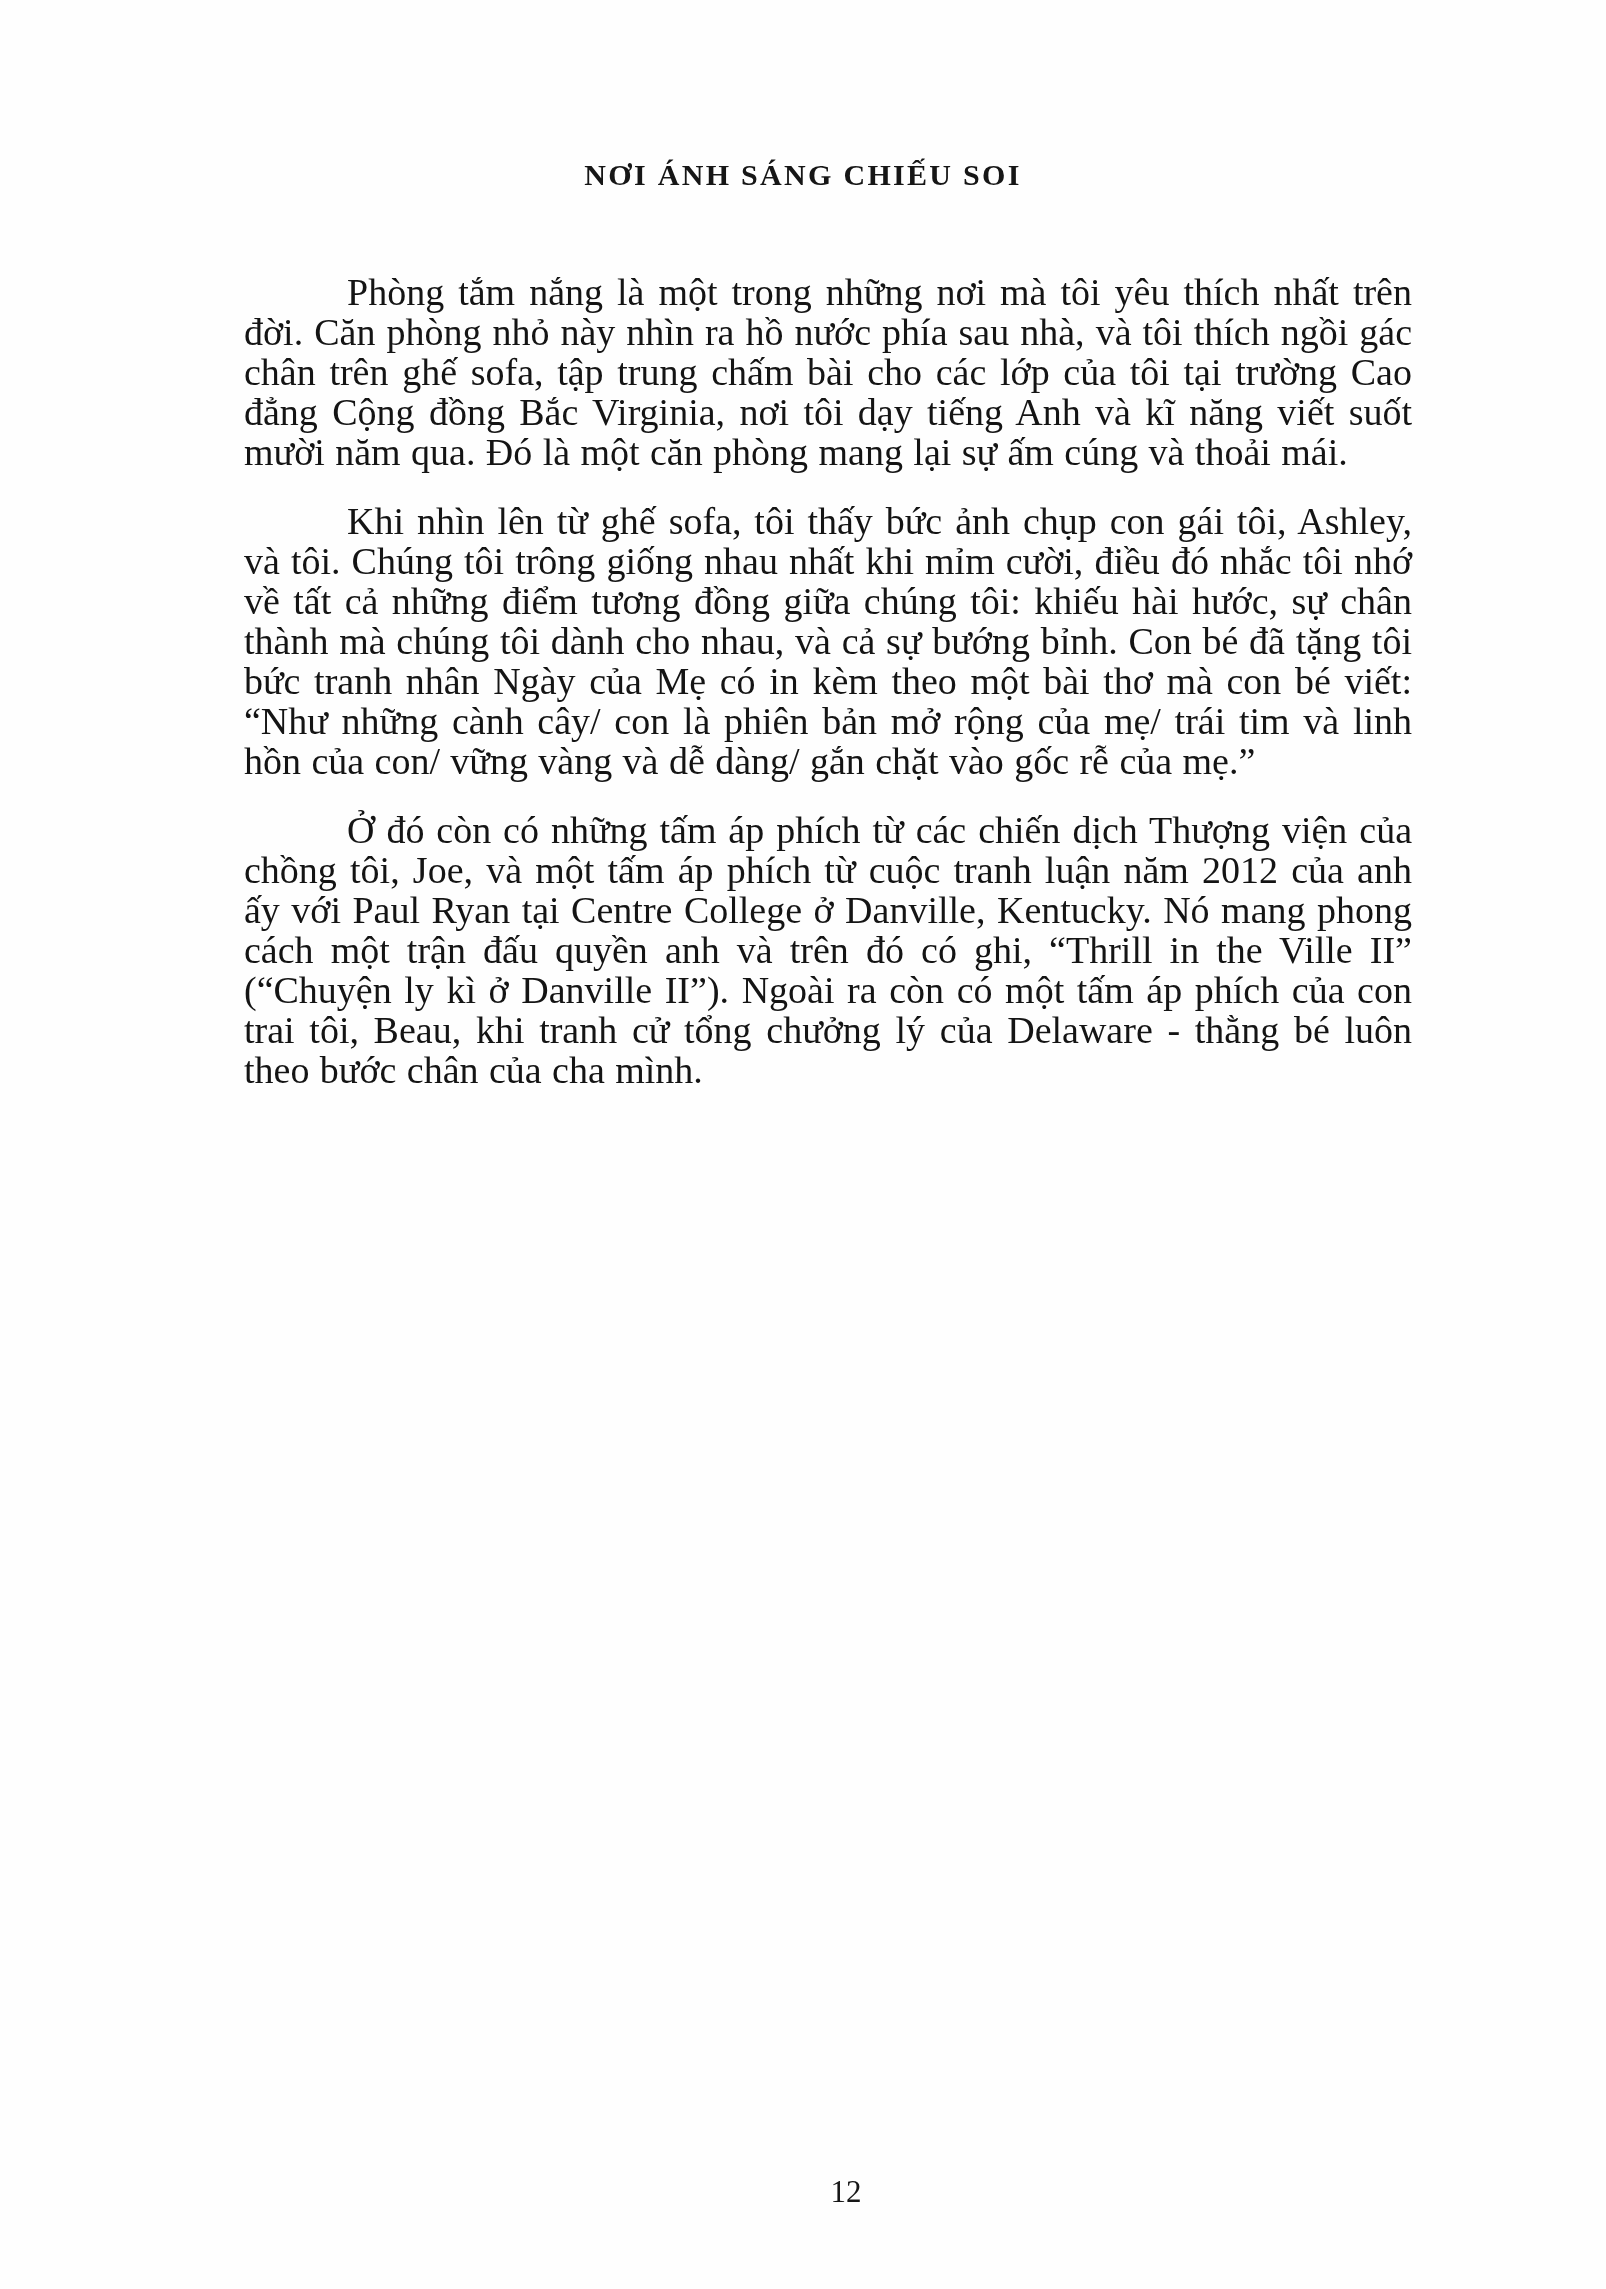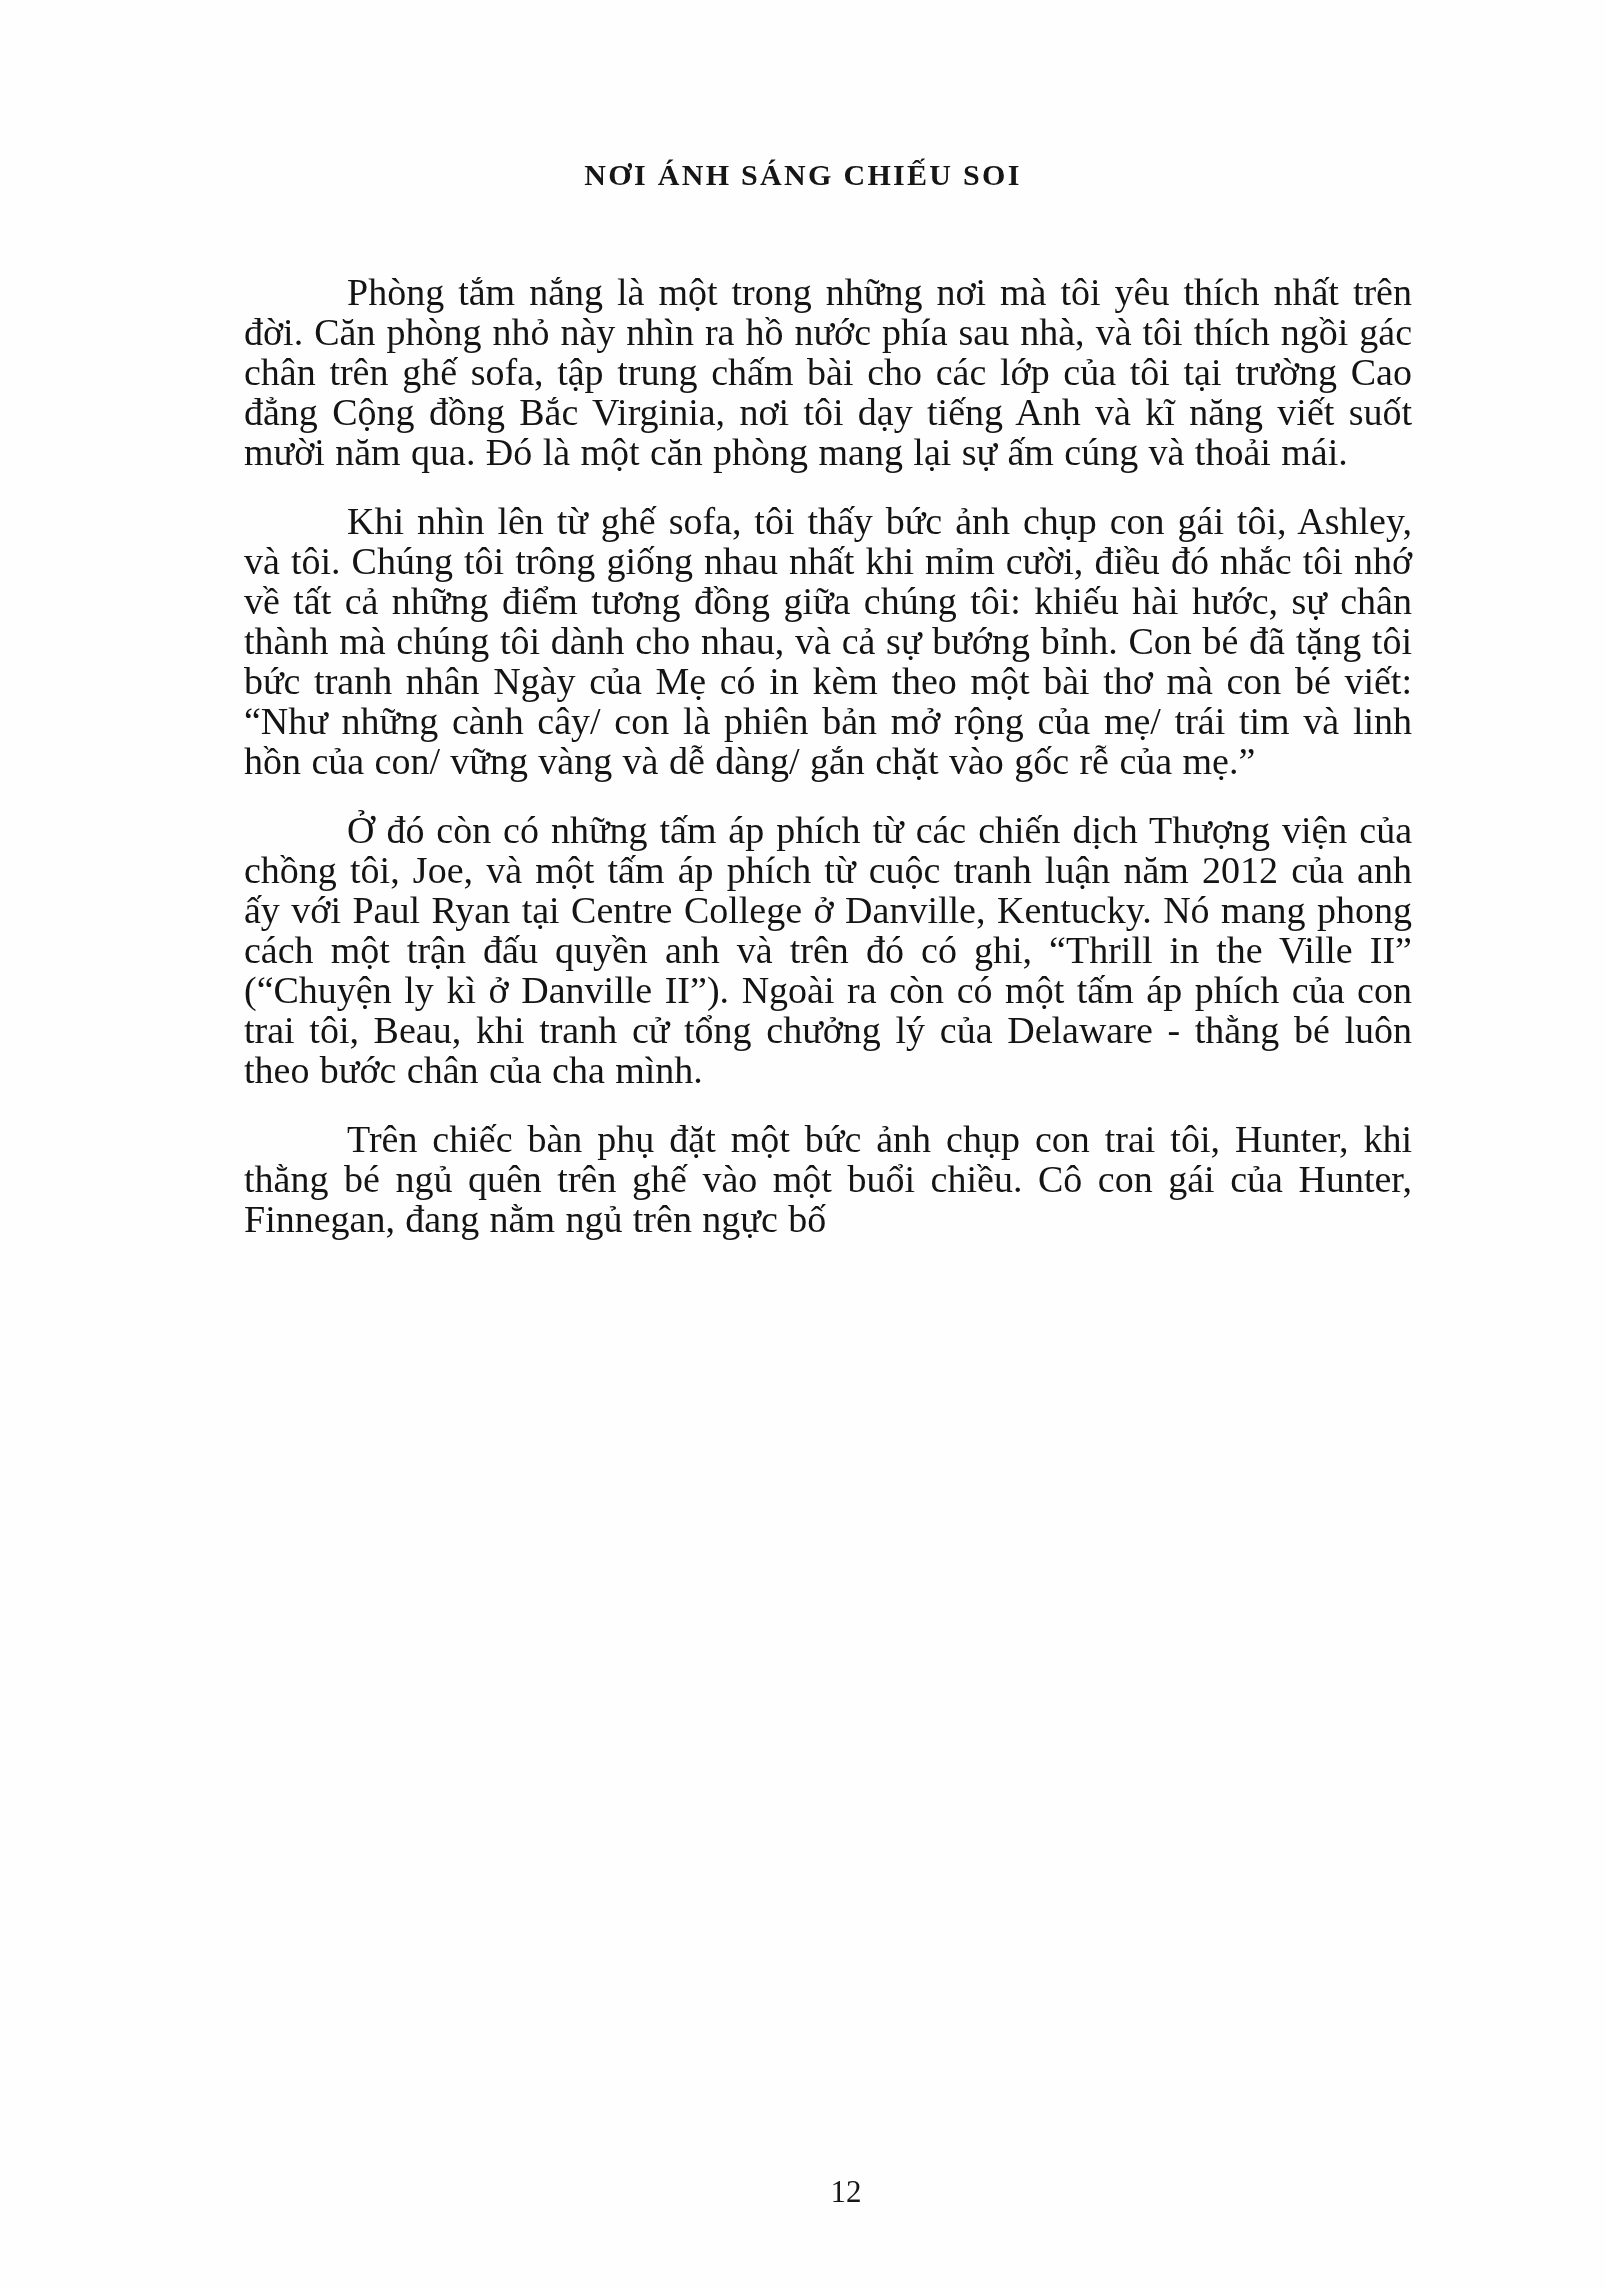--- a/index.html
+++ b/index.html
@@ -61,19 +61,18 @@
 <body>
 
 <div class="page">
 
   <div class="running-head">NƠI ÁNH SÁNG CHIẾU SOI</div>
 
   <div class="body-text">
     <p>Phòng tắm nắng là một trong những nơi mà tôi yêu thích nhất trên đời. Căn phòng nhỏ này nhìn ra hồ nước phía sau nhà, và tôi thích ngồi gác chân trên ghế sofa, tập trung chấm bài cho các lớp của tôi tại trường Cao đẳng Cộng đồng Bắc Virginia, nơi tôi dạy tiếng Anh và kĩ năng viết suốt mười năm qua. Đó là một căn phòng mang lại sự ấm cúng và thoải mái.</p>
     <p>Khi nhìn lên từ ghế sofa, tôi thấy bức ảnh chụp con gái tôi, Ashley, và tôi. Chúng tôi trông giống nhau nhất khi mỉm cười, điều đó nhắc tôi nhớ về tất cả những điểm tương đồng giữa chúng tôi: khiếu hài hước, sự chân thành mà chúng tôi dành cho nhau, và cả sự bướng bỉnh. Con bé đã tặng tôi bức tranh nhân Ngày của Mẹ có in kèm theo một bài thơ mà con bé viết: “Như những cành cây/ con là phiên bản mở rộng của mẹ/ trái tim và linh hồn của con/ vững vàng và dễ dàng/ gắn chặt vào gốc rễ của mẹ.”</p>
     <p>Ở đó còn có những tấm áp phích từ các chiến dịch Thượng viện của chồng tôi, Joe, và một tấm áp phích từ cuộc tranh luận năm 2012 của anh ấy với Paul Ryan tại Centre College ở Danville, Kentucky. Nó mang phong cách một trận đấu quyền anh và trên đó có ghi, “Thrill in the Ville II” (“Chuyện ly kì ở Danville II”). Ngoài ra còn có một tấm áp phích của con trai tôi, Beau, khi tranh cử tổng chưởng lý của Delaware - thằng bé luôn theo bước chân của cha mình.</p>
-    <p>Trên chiếc bàn phụ đặt một bức ảnh chụp con trai tôi, Hunter, khi thằng bé ngủ quên trên ghế vào một buổi chiều. Cô con gái của Hunter, Finnegan, đang nằm ngủ trên ngực bố</p>
   </div>
 
   <div class="page-number">12</div>
 
 </div>
 
 
 </body></html>

